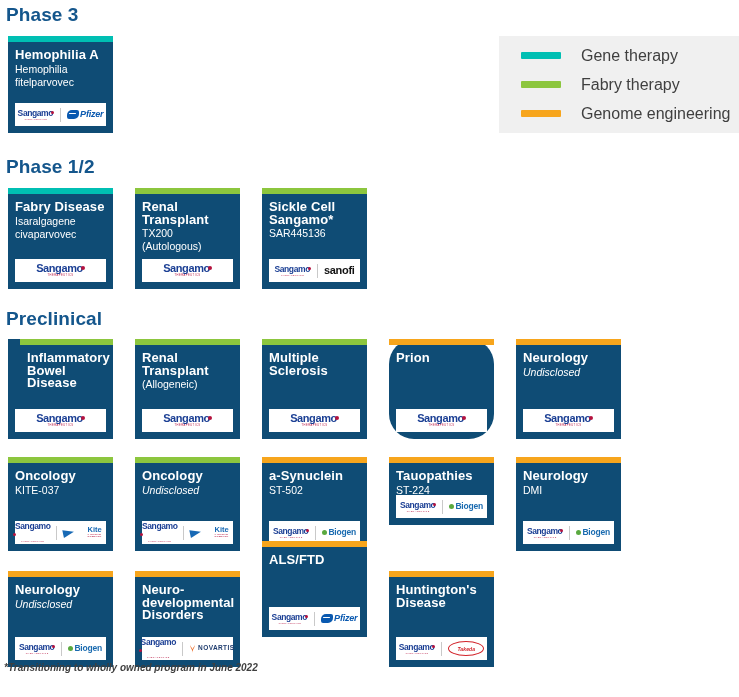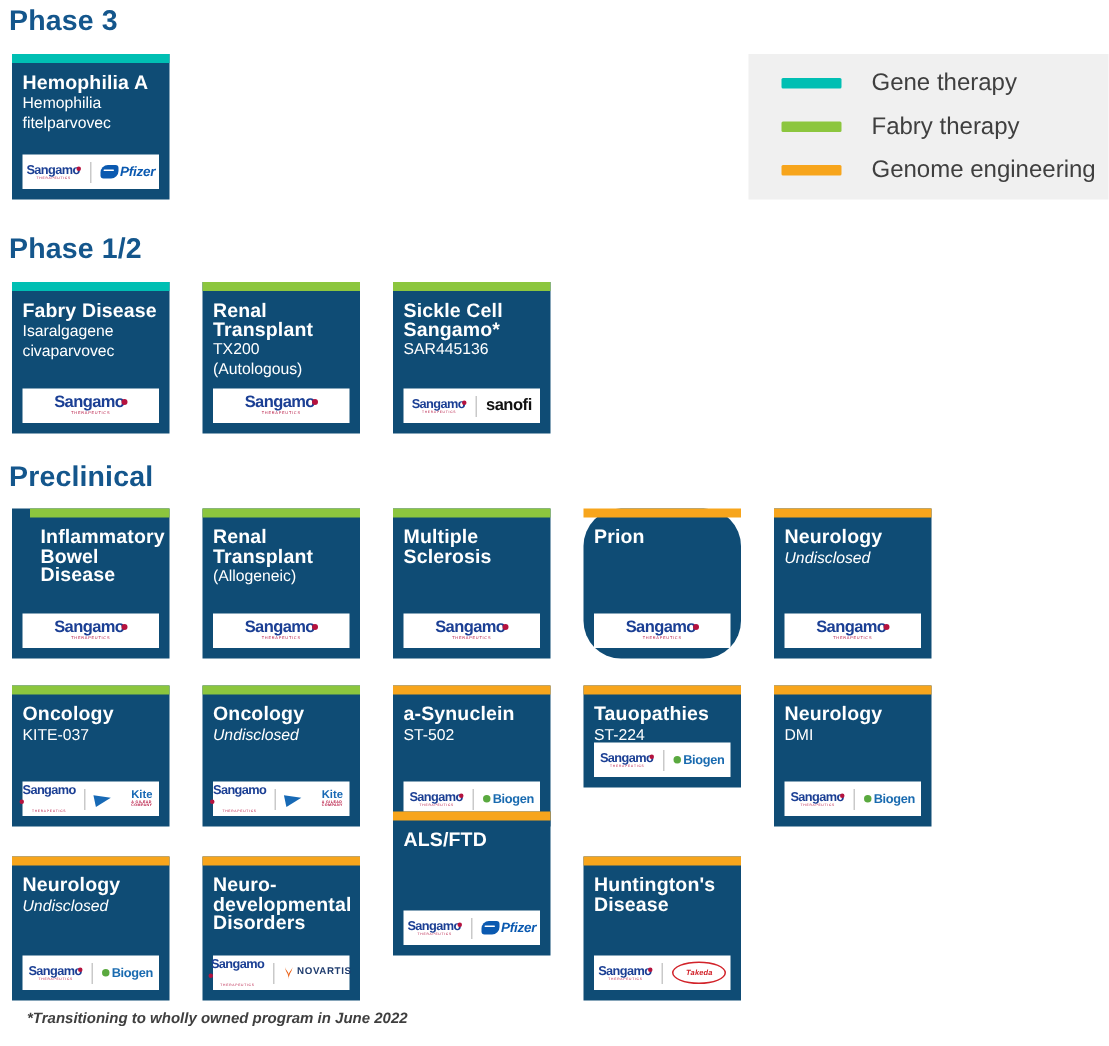--- a/index.html
+++ b/index.html
@@ -179,27 +179,26 @@
     flex:0 0 auto;
   }
   .takeda-text{
     font-size:5px;font-weight:bold;color:#d2232a;
     font-style:italic;letter-spacing:.1px;
   }
 
   
   .footnote{
     position:absolute;
-    left:4px;bottom:12px;
+    left:4px;bottom:24px;
     font-size:10px;
     font-style:italic;
     font-weight:bold;
     color:#3f3f3f;
     white-space:nowrap;
-    margin-left:14px;
   }
 </style>
 </head>
 <body>
 
 <div class="stage">
 
   <div class="section-title" style="top:4px;">Phase 3</div>
   <div class="section-title" style="top:156px;">Phase 1/2</div>
   <div class="section-title" style="top:308px;">Preclinical</div>

